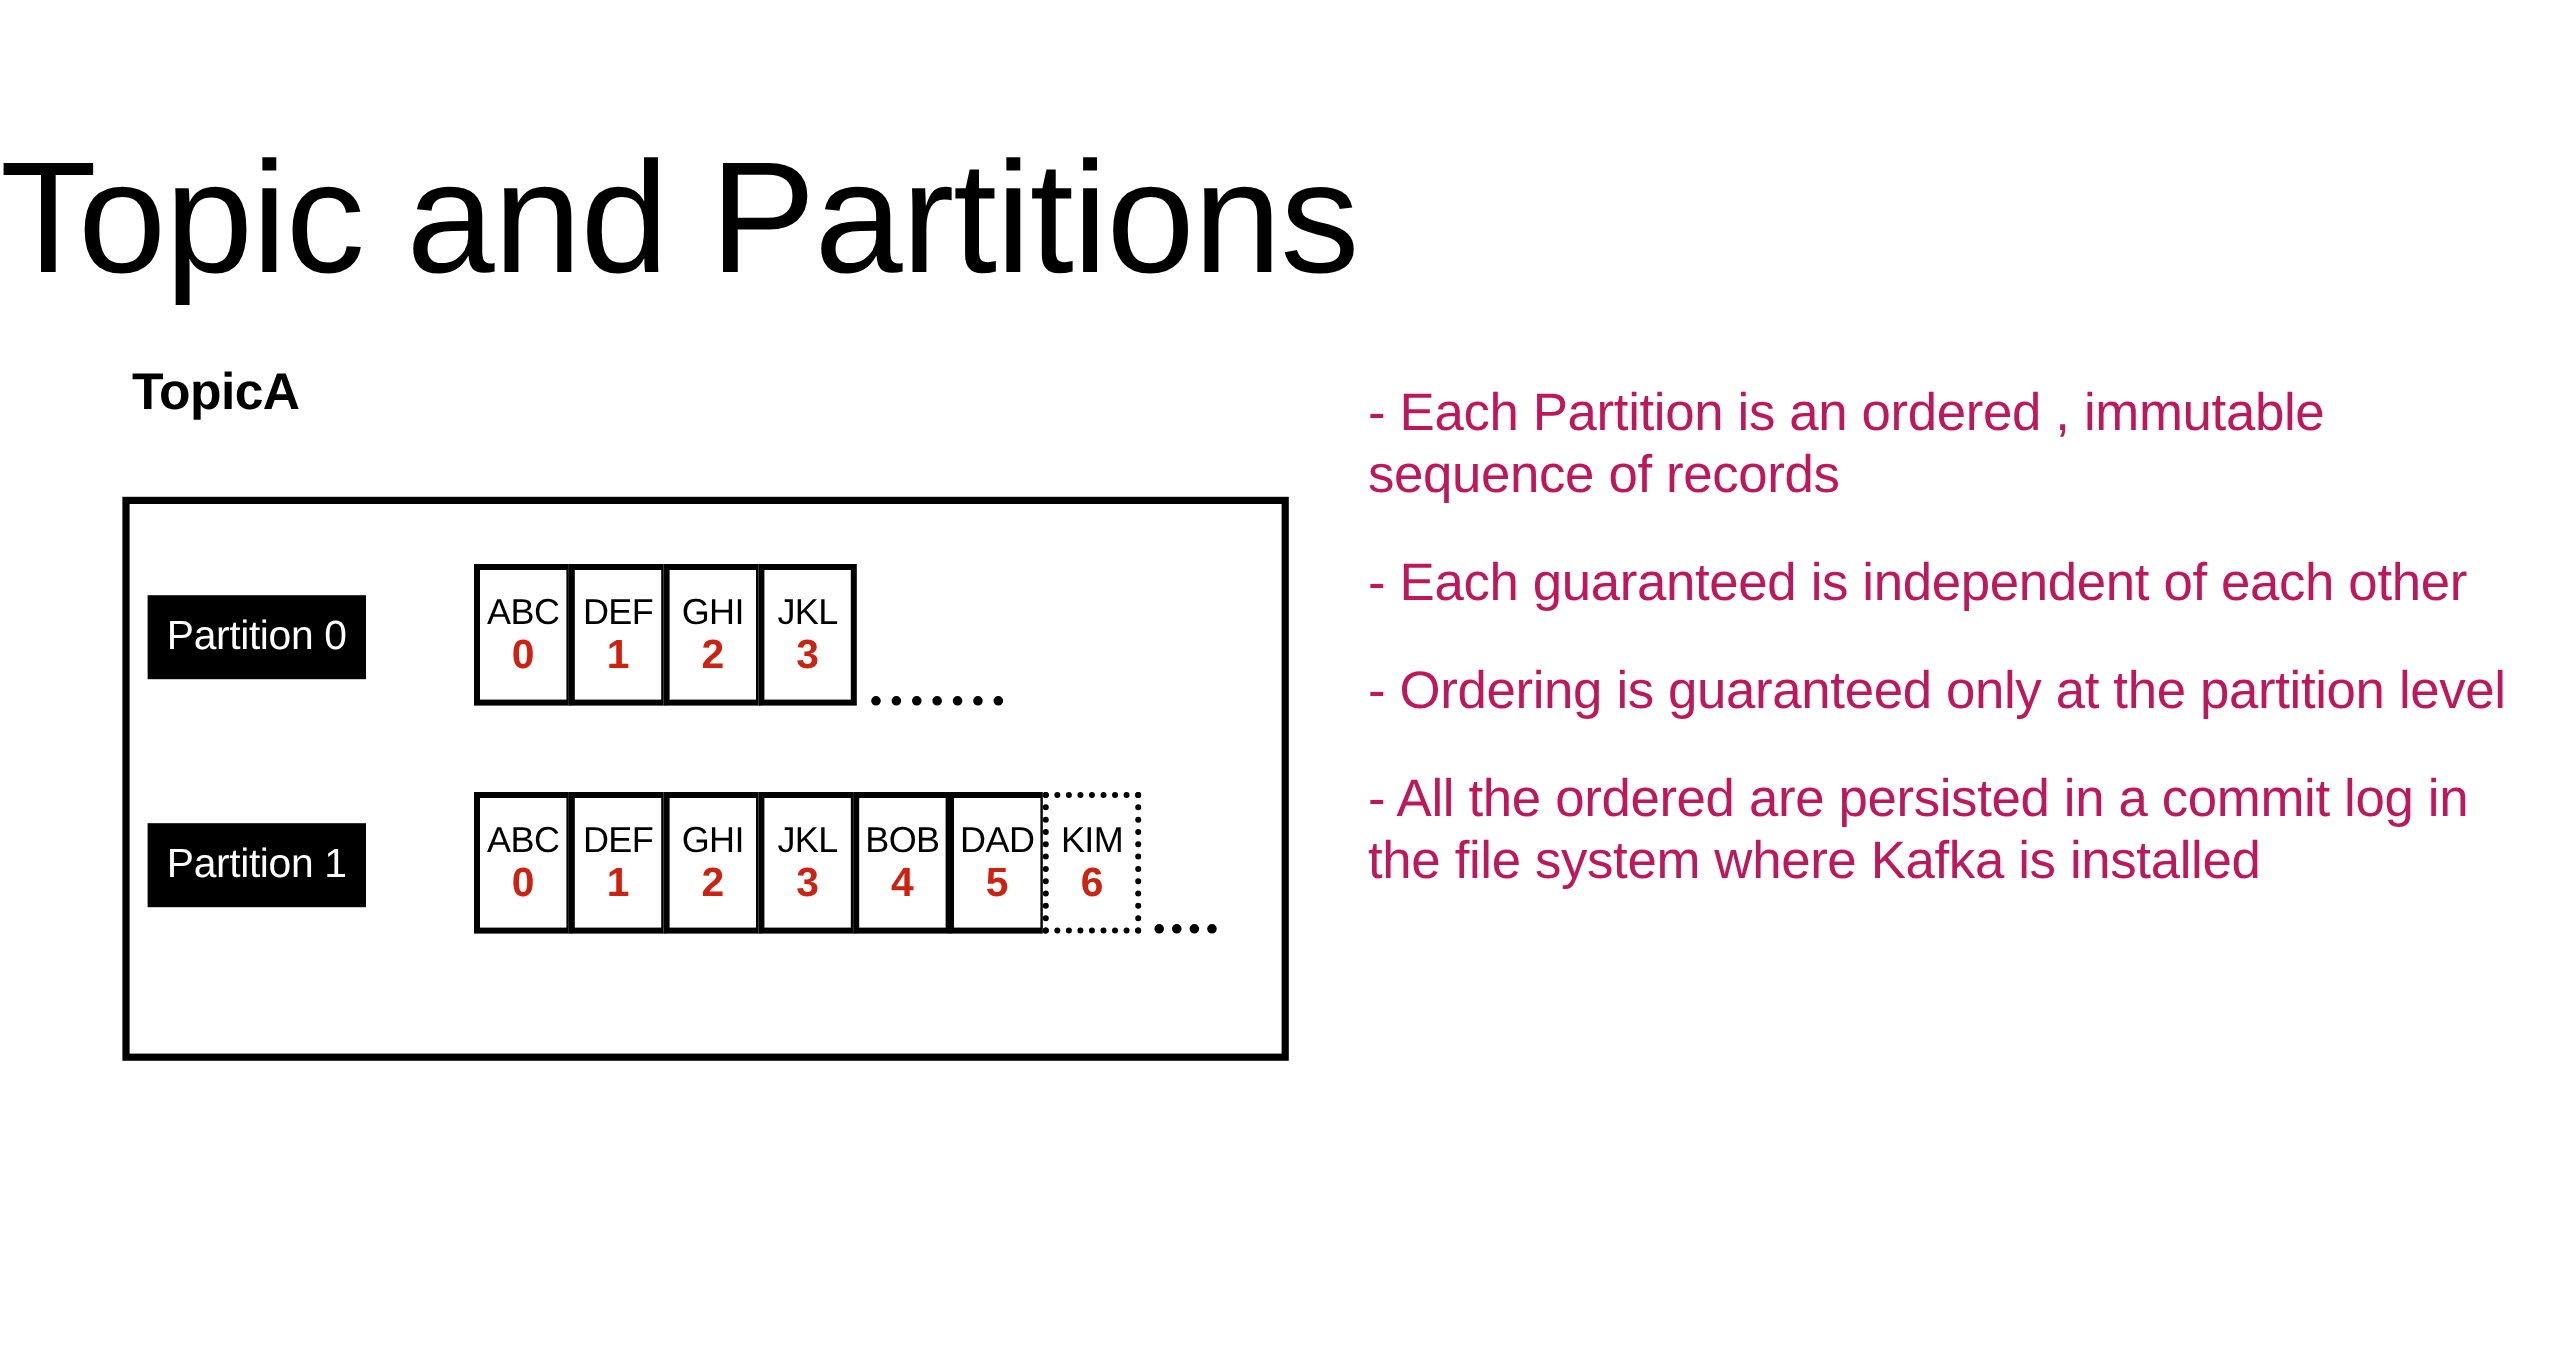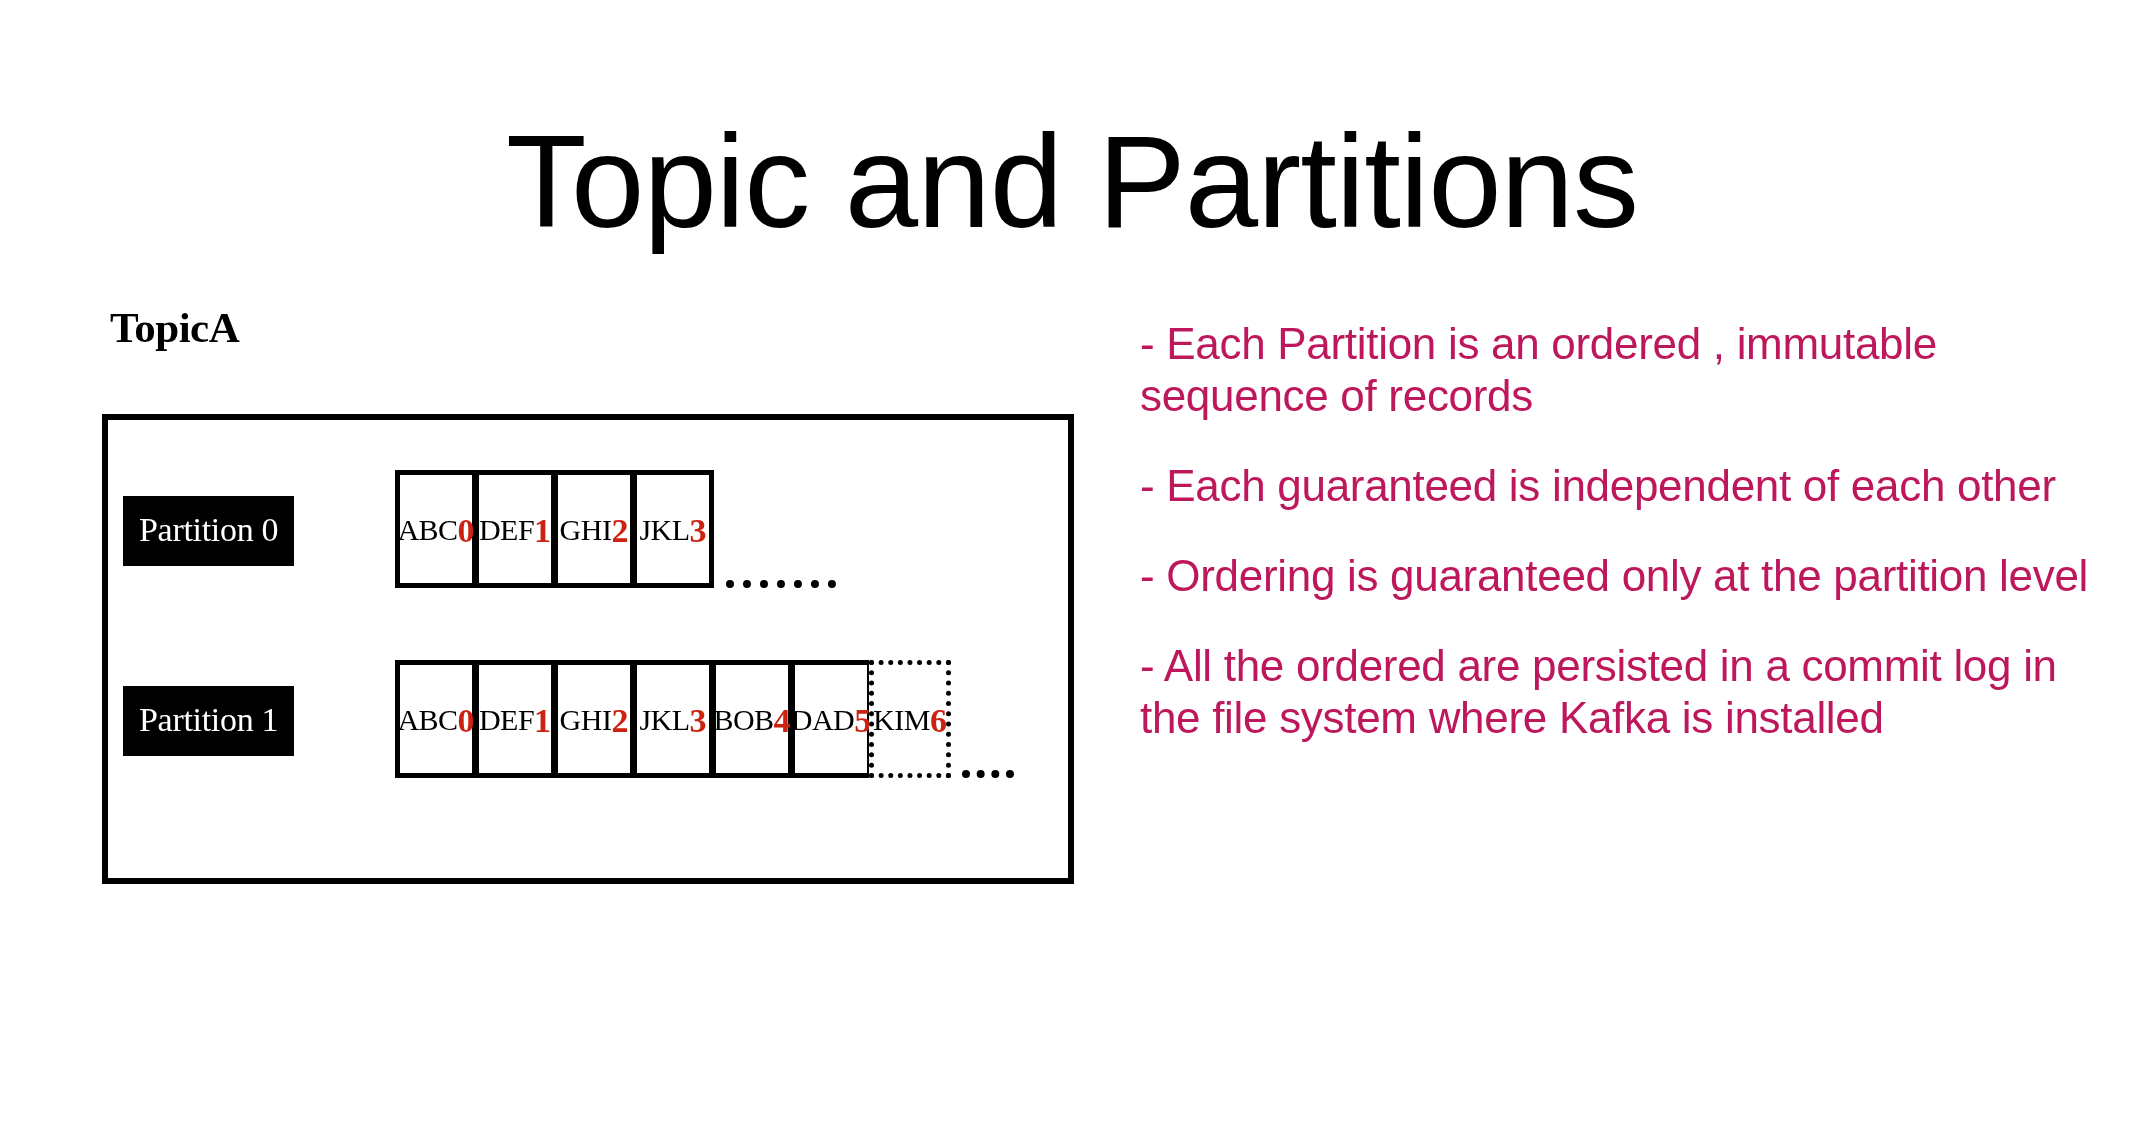--- a/index.html
+++ b/index.html
@@ -19,37 +19,36 @@
     background: #ffffff;
     overflow: hidden;
   }
 
   
   #slide-title {
     position: absolute;
     left: 0;
     top: 28px;
     width: 2144px;
-    text-align: center;
+    text-align: left;
     font-size: 132px;
     line-height: 1.0;
     font-weight: 400;
     letter-spacing: -1px;
     color: #000000;
     white-space: nowrap;
   }
 
   
   #diagram-area {
     position: absolute;
     left: 0;
     top: 0;
     width: 1100px;
     height: 968px;
-    font-family: Liberation Serif, serif;
   }
   #topic-label {
     position: absolute;
     left: 110px;
     top: 303px;
     font-size: 43px;
     font-weight: bold;
     letter-spacing: -0.5px;
     color: #000000;
   }
@@ -95,21 +94,21 @@
     height: 130px;
   }
   .record-cell {
     width: 82px;
     height: 118px;
     box-sizing: border-box;
     border: 5px solid #000000;
     margin-right: -3px;
     background: #ffffff;
     display: flex;
-    flex-direction: row;
+    flex-direction: column;
     align-items: center;
     justify-content: center;
     padding-top: 2px;
   }
   .record-cell.pending {
     border: 5px dotted #000000;
     margin-right: 0;
     position: relative;
     z-index: 2;
   }

